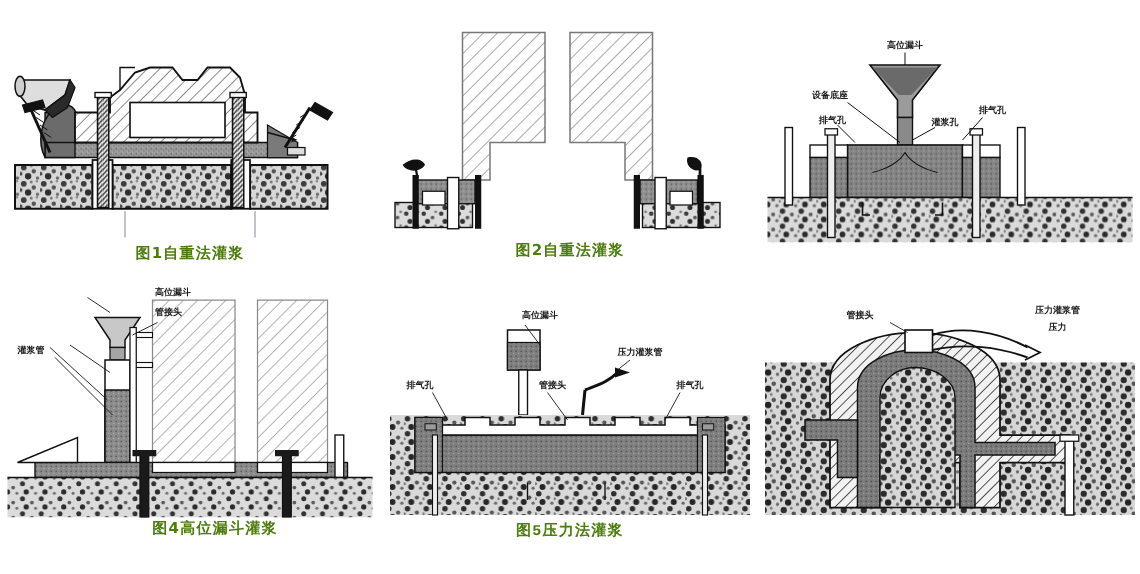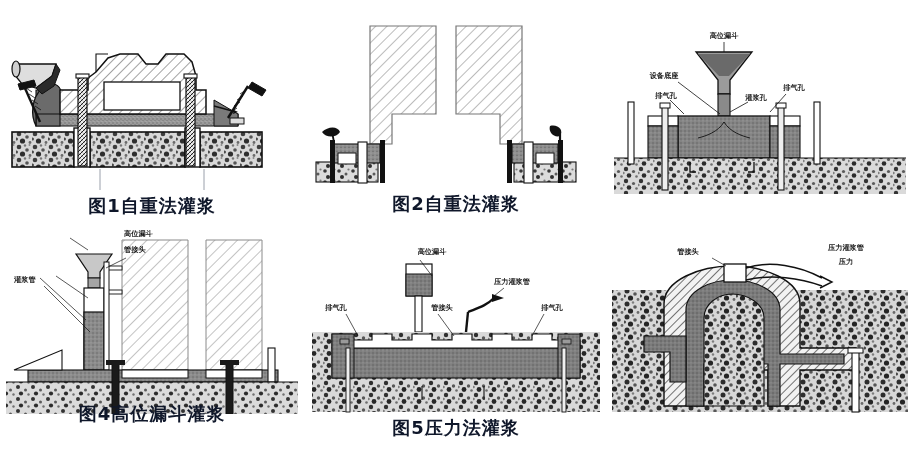--- a/index.html
+++ b/index.html
@@ -11,22 +11,22 @@
   }
   .sheet{position:relative;width:912px;height:459px;}
 
   .cell{position:absolute;}
   .fig{position:absolute;left:0;top:0;}
 
   .caption{
     position:absolute;
     width:100%;
     text-align:center;
-    color:#0f172a;
-    font-size:18px;
+    color:#4d7c0f;
+    font-size:12px;
     font-weight:700;
     letter-spacing:1px;
     font-family:"DejaVu Sans","Liberation Sans",sans-serif;
     white-space:nowrap;
   }
 
   svg{display:block;}
   text.lbl{
     font-family:"DejaVu Sans","Liberation Sans",sans-serif;
     font-size:7.2px;
@@ -278,21 +278,21 @@
       <line x1="88" y1="22" x2="70" y2="10" stroke="#111" stroke-width="0.7"></line>
       <line x1="106" y1="40" x2="126" y2="30" stroke="#111" stroke-width="0.7"></line>
       <line x1="56" y1="48" x2="88" y2="70" stroke="#111" stroke-width="0.7"></line>
       <line x1="40" y1="50" x2="86" y2="92" stroke="#111" stroke-width="0.7"></line>
 
       <text class="lbl" x="124" y="8" text-anchor="start">高位漏斗</text>
       <text class="lbl" x="124" y="24" text-anchor="start">管接头</text>
       <text class="lbl" x="14" y="54" text-anchor="start">灌浆管</text>
       <line x1="44" y1="58" x2="90" y2="104" stroke="#111" stroke-width="0.7"></line>
     </svg>
-    <div class="caption" style="top:174px;">图4高位漏斗灌浆</div>
+    <div class="caption" style="top:186px;padding-left:20px;">图4高位漏斗灌浆</div>
   </div>
 
   <div class="cell" style="left:308px;top:236px;width:296px;height:222px;">
     <svg class="fig" width="296" height="180" viewBox="0 0 296 180">
       <defs>
         <pattern id="agg5" width="15" height="12" patternUnits="userSpaceOnUse">
           <rect width="15" height="12" fill="#d9d9d9"></rect>
           <circle cx="3" cy="3" r="2.2" fill="#2f2f2f"></circle>
           <circle cx="10.5" cy="6" r="1.7" fill="#585858"></circle>
           <circle cx="6" cy="9.5" r="2.4" fill="#272727"></circle>
@@ -337,21 +337,21 @@
       <line x1="130" y1="78" x2="146" y2="100" stroke="#111" stroke-width="0.7"></line>
       <line x1="196" y1="52" x2="186" y2="60" stroke="#111" stroke-width="0.7"></line>
       <line x1="236" y1="78" x2="224" y2="100" stroke="#111" stroke-width="0.7"></line>
 
       <text class="lbl" x="124" y="18" text-anchor="middle">高位漏斗</text>
       <text class="lbl" x="28" y="74" text-anchor="middle">排气孔</text>
       <text class="lbl" x="134" y="74" text-anchor="middle">管接头</text>
       <text class="lbl" x="204" y="48" text-anchor="middle">压力灌浆管</text>
       <text class="lbl" x="244" y="74" text-anchor="middle">排气孔</text>
     </svg>
-    <div class="caption" style="top:180px;">图5压力法灌浆</div>
+    <div class="caption" style="top:180px;font-family:Liberation Mono, monospace;">图5压力法灌浆</div>
   </div>
 
   <div class="cell" style="left:608px;top:236px;width:304px;height:222px;">
     <svg class="fig" width="304" height="180" viewBox="0 0 304 180">
       <defs>
         <pattern id="agg6" width="16" height="13" patternUnits="userSpaceOnUse">
           <rect width="16" height="13" fill="#d7d7d7"></rect>
           <circle cx="3" cy="3" r="2.5" fill="#2d2d2d"></circle>
           <circle cx="11" cy="6" r="1.8" fill="#565656"></circle>
           <circle cx="6.5" cy="10" r="2.6" fill="#242424"></circle>

